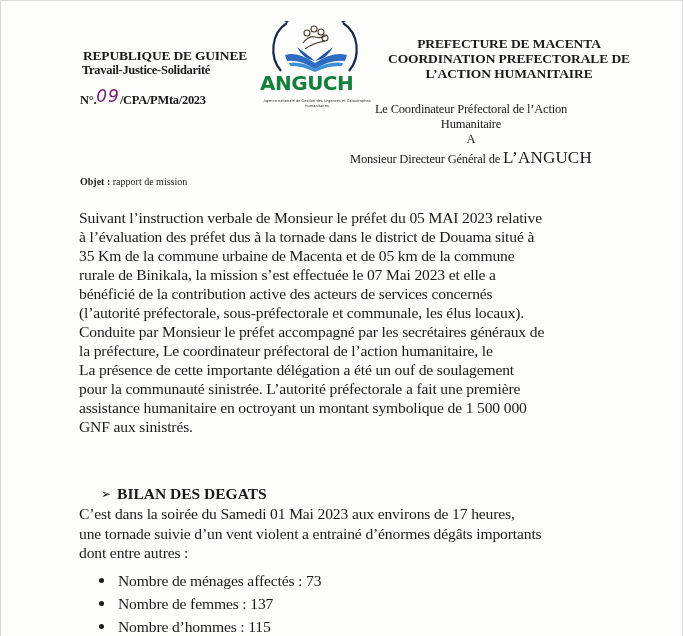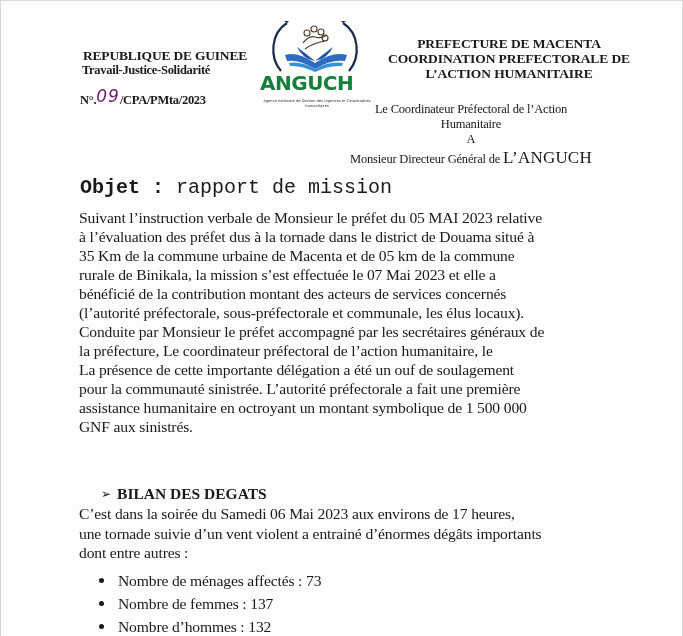--- a/index.html
+++ b/index.html
@@ -103,22 +103,21 @@
     .addr div { white-space: nowrap; }
     .addr .to-line { font-size: 12.5px; margin-top: 3px; }
     .addr .to-line .big {
       font-size: 17px;
       letter-spacing: 0.2px;
     }
 
     
     .objet {
       left: 79px; top: 175px;
-      font-size: 20px;
-      font-family: Liberation Mono, monospace;
+      font-size: 10px;
     }
     .objet b { font-weight: bold; }
 
     .body-text {
       position: absolute;
       left: 78px; top: 207px;
       width: 600px;
       font-size: 15.6px;
       line-height: 19px;
       letter-spacing: -0.15px;
@@ -223,45 +222,45 @@
 
   <div class="abs objet">
     <b>Objet :</b><span> rapport de mission</span>
   </div>
 
   <div class="body-text">
     <span class="line">Suivant l’instruction verbale de Monsieur le préfet du 05 MAI 2023 relative</span>
     <span class="line">à l’évaluation des préfet dus à la tornade dans le district de Douama situé à</span>
     <span class="line">35 Km de la commune urbaine de Macenta et de 05 km de la commune</span>
     <span class="line">rurale de Binikala, la mission s’est effectuée le 07 Mai 2023 et elle a</span>
-    <span class="line">bénéficié de la contribution montant des acteurs de services concernés</span>
+    <span class="line">bénéficié de la contribution active des acteurs de services concernés</span>
     <span class="line">(l’autorité préfectorale, sous-préfectorale et communale, les élus locaux).</span>
     <span class="line">Conduite par Monsieur le préfet accompagné par les secrétaires généraux de</span>
     <span class="line">la préfecture, Le coordinateur préfectoral de l’action humanitaire, le</span>
     <span class="line">La présence de cette importante  délégation a été un ouf de soulagement</span>
     <span class="line">pour la communauté sinistrée. L’autorité préfectorale a fait une première</span>
     <span class="line">assistance humanitaire en octroyant un montant symbolique de 1 500 000</span>
     <span class="line">GNF aux sinistrés.</span>
   </div>
 
   <div class="section-head">
     <span class="arrow">➢</span><span>BILAN DES DEGATS</span>
   </div>
 
   <div class="bilan-text">
-    <span class="line">C’est dans la  soirée du Samedi 06  Mai 2023 aux environs de 17 heures,</span>
+    <span class="line">C’est dans la  soirée du Samedi 01  Mai 2023 aux environs de 17 heures,</span>
     <span class="line">une tornade suivie d’un vent violent a entrainé d’énormes dégâts importants</span>
     <span class="line">dont entre autres :</span>
   </div>
 
   <ul class="bullets">
     <li>
       <span class="dot"></span><span>Nombre de ménages affectés : </span><span>73</span>
     </li>
     <li>
       <span class="dot"></span><span>Nombre de femmes : </span><span>137</span>
     </li>
     <li>
-      <span class="dot"></span><span>Nombre d’hommes : </span><span>132</span>
+      <span class="dot"></span><span>Nombre d’hommes : </span><span>115</span>
     </li>
   </ul>
 
 </div>
 
 </body></html>

